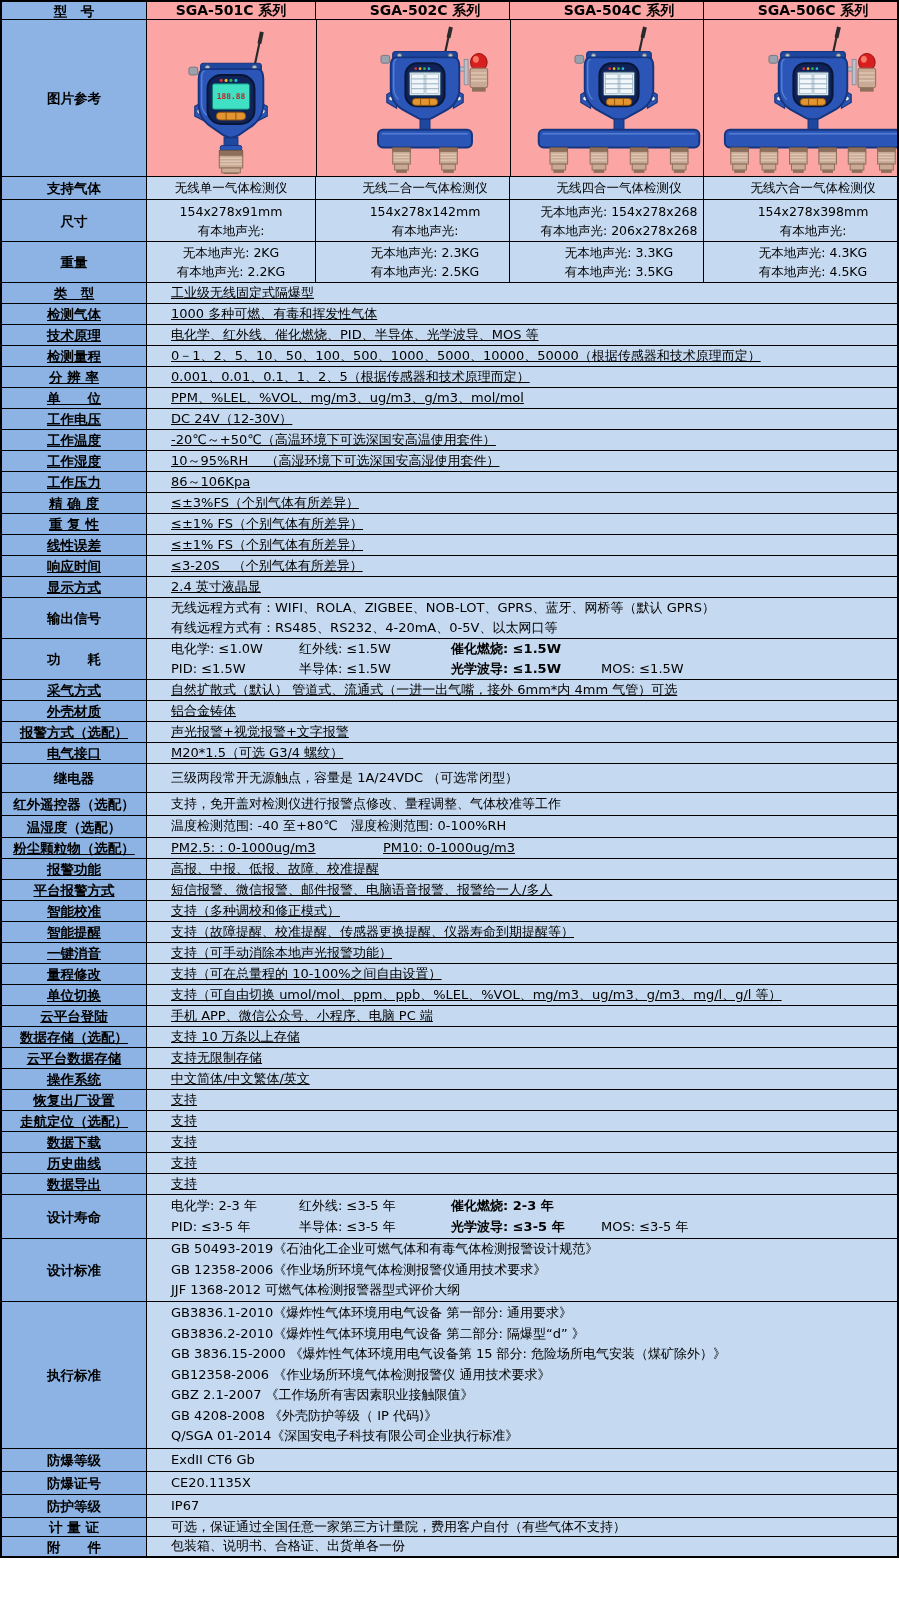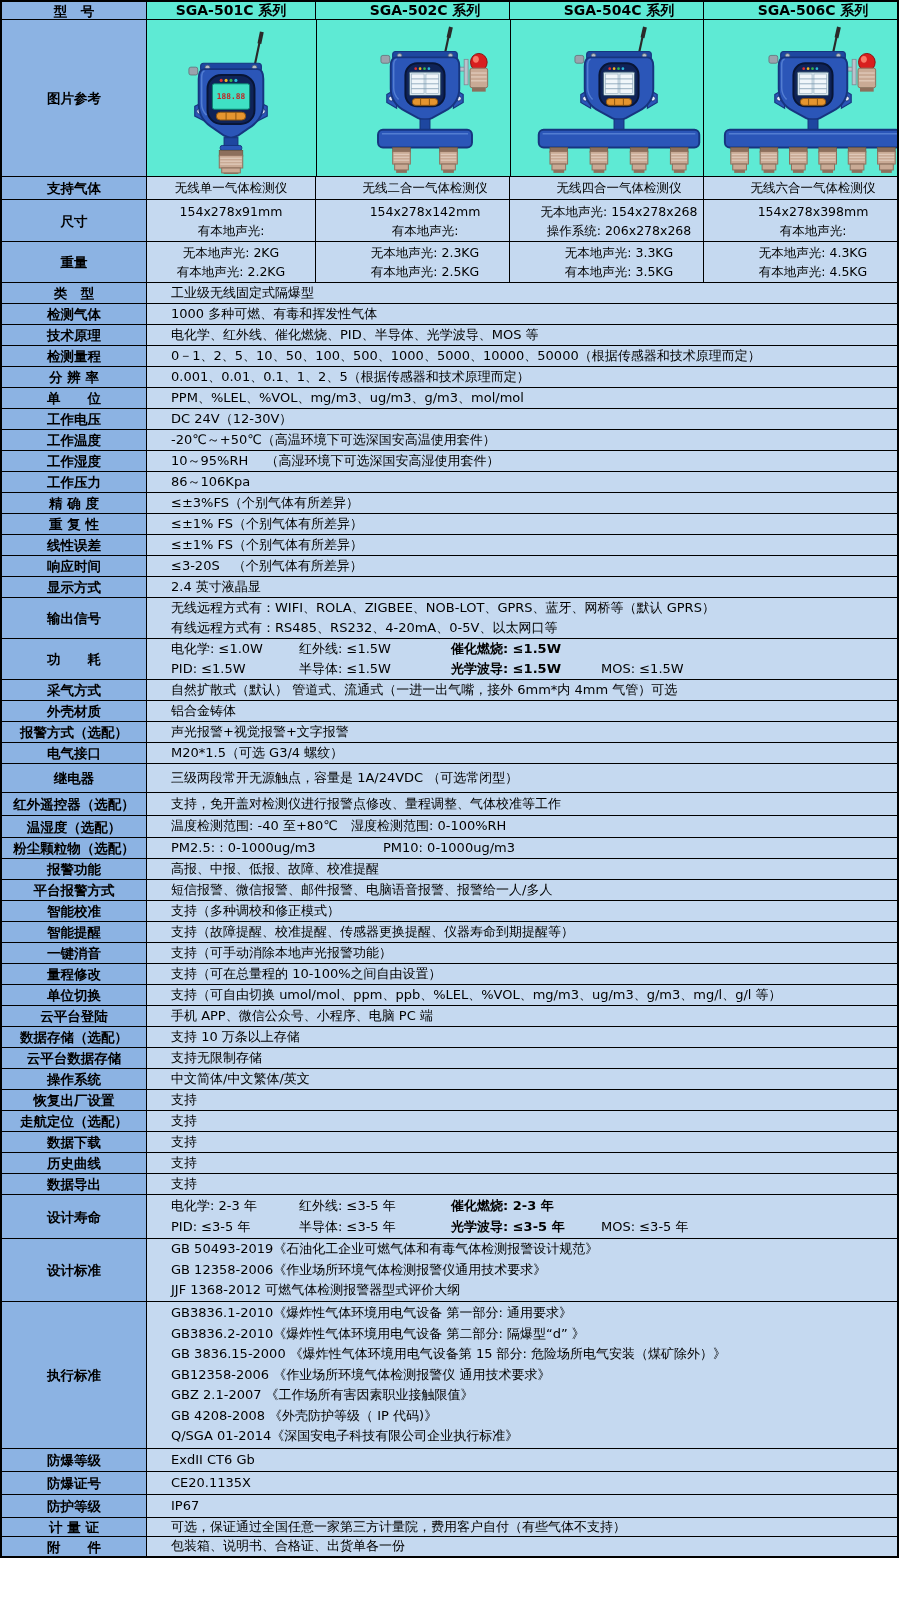--- a/index.html
+++ b/index.html
@@ -7,39 +7,39 @@
   .tbl{width:899px;border:2px solid #000;box-sizing:border-box;background:#C5D9F0;}
   .row{display:flex;border-bottom:1.5px solid #000;box-sizing:border-box;background:#C5D9F0;overflow:hidden;}
   .row:last-child{border-bottom:none;}
   .lbl{width:145px;flex:0 0 145px;background:#8CB3E3;border-right:1.5px solid #000;box-sizing:border-box;
        display:flex;align-items:center;justify-content:center;text-align:center;
        font-weight:bold;font-size:13.5px;line-height:16px;padding:0 3px;}
   .cols{flex:1;display:flex;min-width:0;}
   .c4{flex:1;display:flex;flex-direction:column;align-items:center;justify-content:center;
       text-align:center;font-size:12.5px;box-sizing:border-box;min-width:0;}
   .c4 + .c4{border-left:1.5px solid #000;padding-left:25px;}
-  .whitebg{background:#5eead4;}
+  .whitebg{background:#fca5a5;}
   .mh{font-weight:bold;font-size:14px;}
   .imgcell{padding:1px;}
   .imgcell svg{display:block;}
   .ln2{line-height:19px;}
   .val{flex:1;display:flex;flex-direction:column;justify-content:center;padding-left:24px;
        font-size:13px;box-sizing:border-box;min-width:0;}
   .lnrow{line-height:20.5px;white-space:nowrap;}
   .flexln{display:flex;}
   .q1{width:128px;flex:0 0 128px;}
   .q2{width:152px;flex:0 0 152px;}
   .q3{width:150px;flex:0 0 150px;font-weight:bold;}
   .q4{flex:1;}
   .p1{width:212px;flex:0 0 212px;}
   .p2{flex:1;}
   
   .h-header{height:18px;}
   .h-image{height:157px;}
-  .h-std{height:21px;}
+  .h-std{height:21px;text-decoration:underline;}
   .h-tall23{height:23px;}
   .h-tall22{height:22px;justify-content:flex-end;}
   .h-relay{height:29px;}
   .h-two{height:41px;}
   .h-dims{height:42px;}
   .h-life{height:44px;}
   .h-three{height:63px;}
   .h-seven{height:147px;}
   .h-cert{height:19px;}
 </style>
@@ -317,21 +317,21 @@
           <div class="c4">
             <div class="ln2">无本地声光: 154x278x91mm</div>
             <div class="ln2">有本地声光: 206x278x91mm</div>
           </div>
           <div class="c4">
             <div class="ln2">无本地声光: 154x278x142mm</div>
             <div class="ln2">有本地声光: 206x278x142mm</div>
           </div>
           <div class="c4">
             <div class="ln2">无本地声光: 154x278x268</div>
-            <div class="ln2">操作系统: 206x278x268</div>
+            <div class="ln2">有本地声光: 206x278x268</div>
           </div>
           <div class="c4">
             <div class="ln2">无本地声光: 154x278x398mm</div>
             <div class="ln2">有本地声光: 206x278x398mm</div>
           </div>
         </div>
       </div>
       <div class="row h-two">
         <div class="lbl">重量</div>
         <div class="cols">

